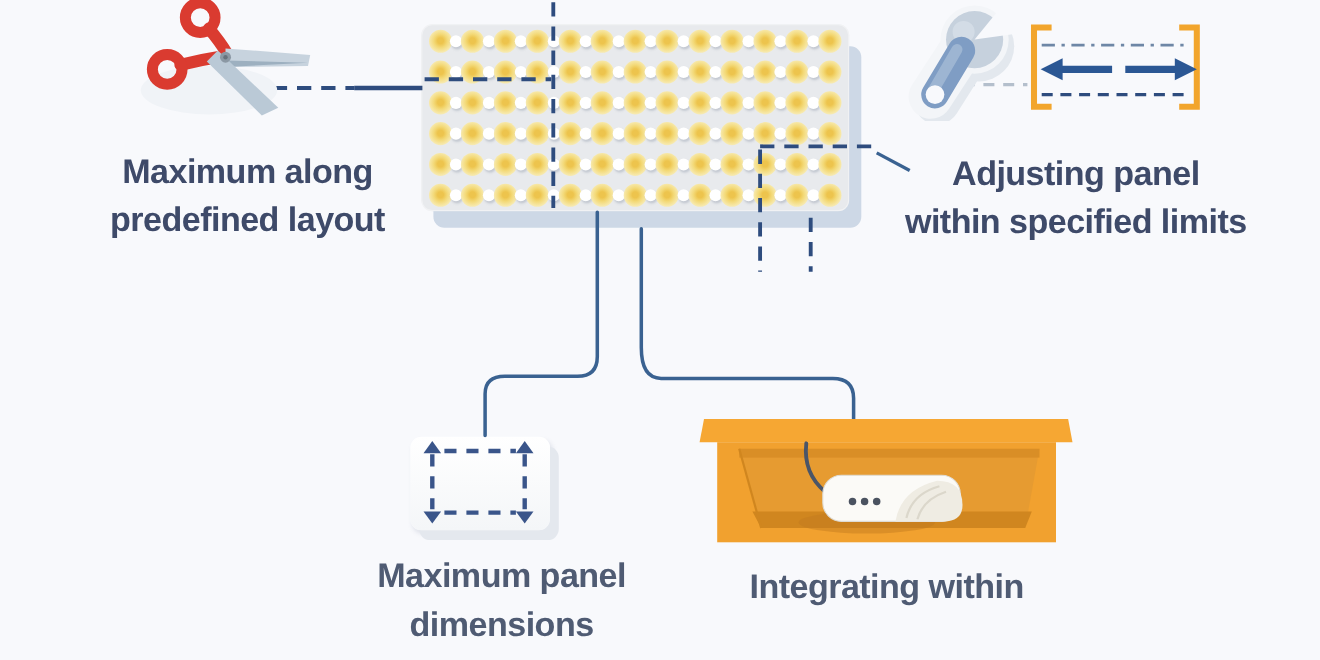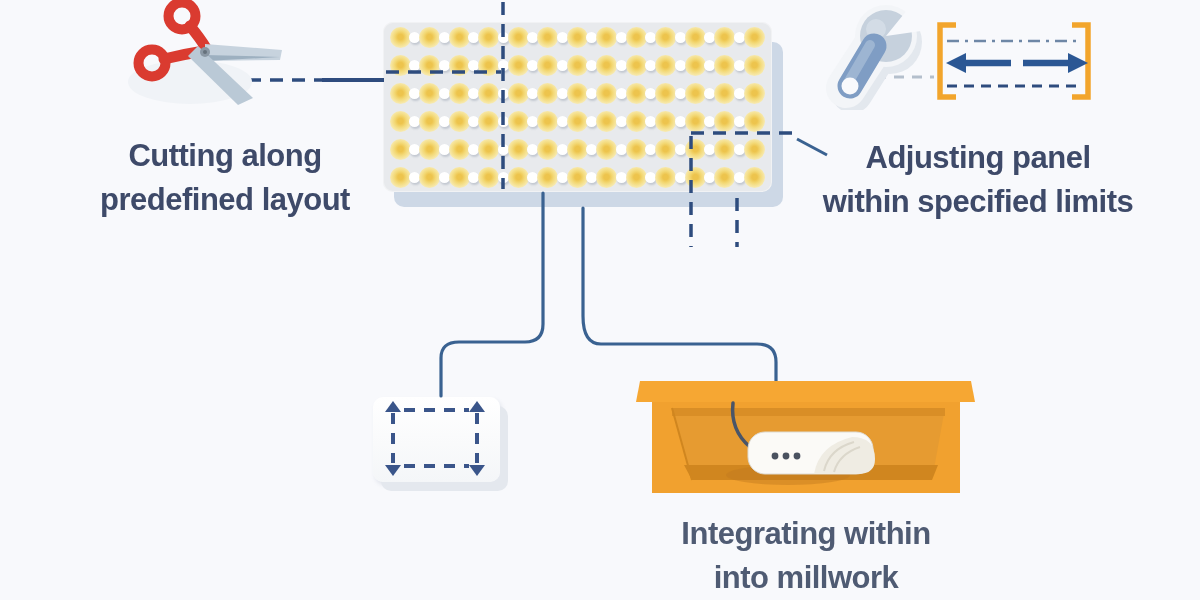--- a/index.html
+++ b/index.html
@@ -315,25 +315,28 @@
       <g>
         <path class="s-shaft" d="M1011 63 H964"></path>
         <polygon class="f-head" points="966,53 966,73 946,63"></polygon>
         <path class="s-shaft" d="M1023 63 H1070"></path>
         <polygon class="f-head" points="1068,53 1068,73 1088,63"></polygon>
       </g>
     </g>
   </svg>
 
   <div class="label top lbl-cutting">
-    <div>Cutting along</div>
+    <div>Maximum along</div>
     <div>predefined layout</div>
   </div>
   <div class="label top lbl-adjusting">
     <div>Adjusting panel</div>
     <div>within specified limits</div>
   </div>
+  <div class="label bottom lbl-maxpanel">
+    <div>Maximum panel</div>
+    <div>dimensions</div>
+  </div>
   <div class="label bottom lbl-drivers">
     <div>Integrating within</div>
-    <div>into millwork</div>
   </div>
 
 </div>
 
 </body></html>

